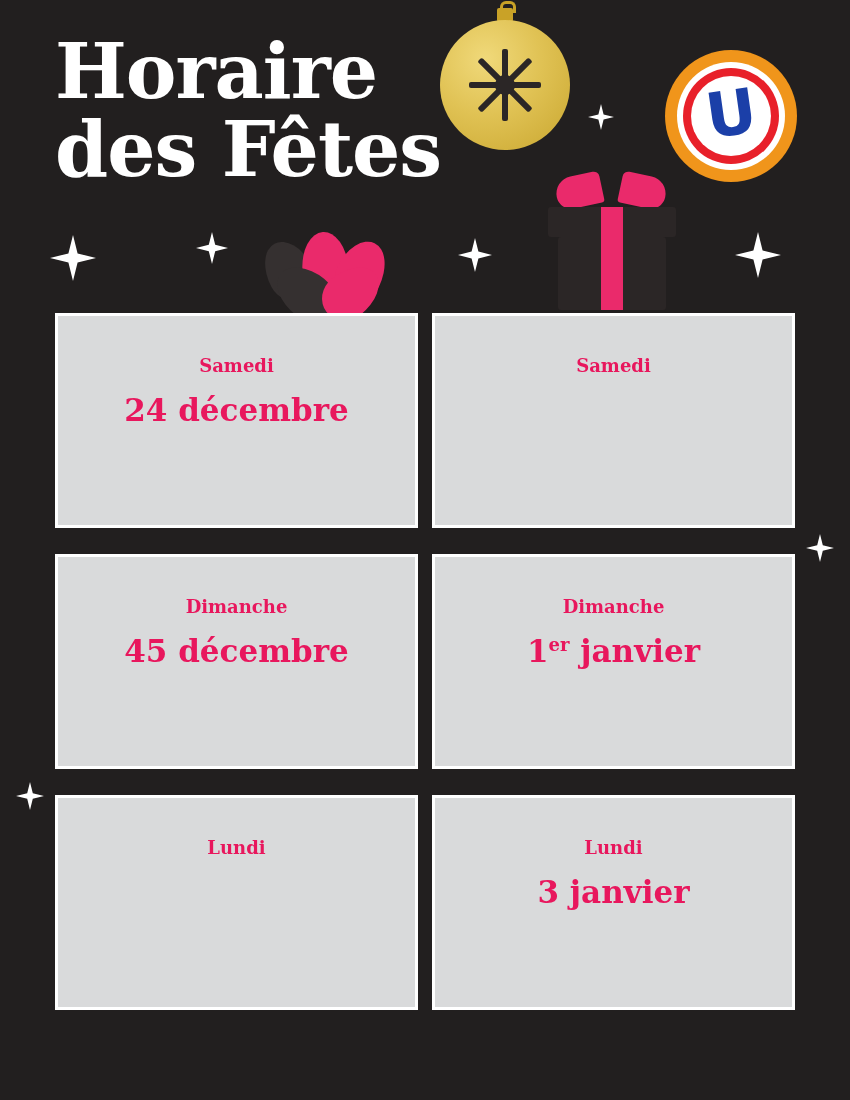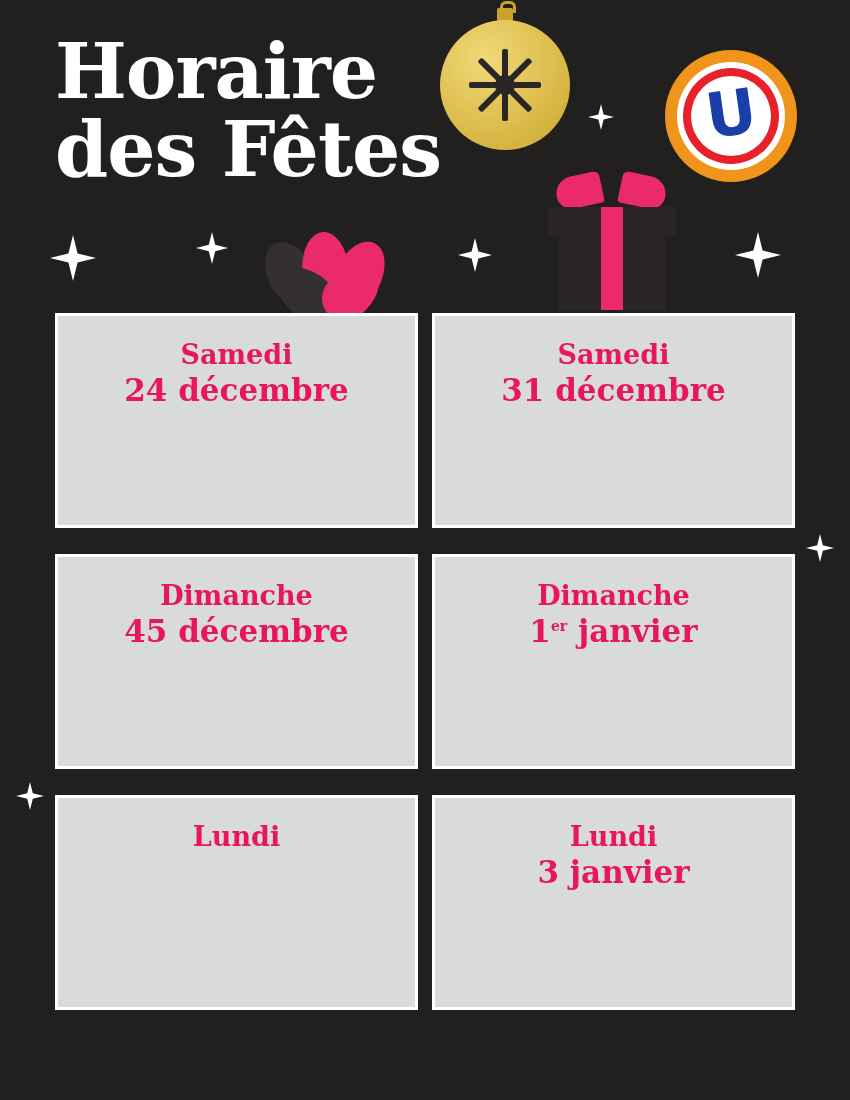--- a/index.html
+++ b/index.html
@@ -259,35 +259,35 @@
     border: 3px solid #ffffff;
     height: 215px;
     box-sizing: border-box;
     padding-top: 24px;
     text-align: center;
   }
   .card .day {
     color: #e8175d;
     font-family: "DejaVu Serif", serif;
     font-weight: 700;
-    font-size: 27px;
+    font-size: 18px;
     line-height: 1.1;
-    margin: 0;
+    margin: 16px;
   }
   .card .date {
     color: #e8175d;
     font-family: "DejaVu Serif", serif;
     font-weight: 700;
     font-size: 31px;
     line-height: 1.2;
     margin: 2px 0 0 0;
     white-space: nowrap;
   }
   .card .date sup {
-    font-size: 14px;
+    font-size: 18px;
     vertical-align: super;
   }
 </style>
 </head>
 <body>
 
 <div class="poster">
 
   <div class="title-block">
     <div class="title-line">Horaire</div>
@@ -356,21 +356,20 @@
 
   <div class="grid">
 
     <div class="card">
       <p class="day">Samedi</p>
       <p class="date">24 décembre</p>
     </div>
 
     <div class="card">
       <p class="day">Samedi</p>
-      <p class="date">31 décembre</p>
     </div>
 
     <div class="card">
       <p class="day">Dimanche</p>
       <p class="date">45 décembre</p>
     </div>
 
     <div class="card">
       <p class="day">Dimanche</p>
       <p class="date">

